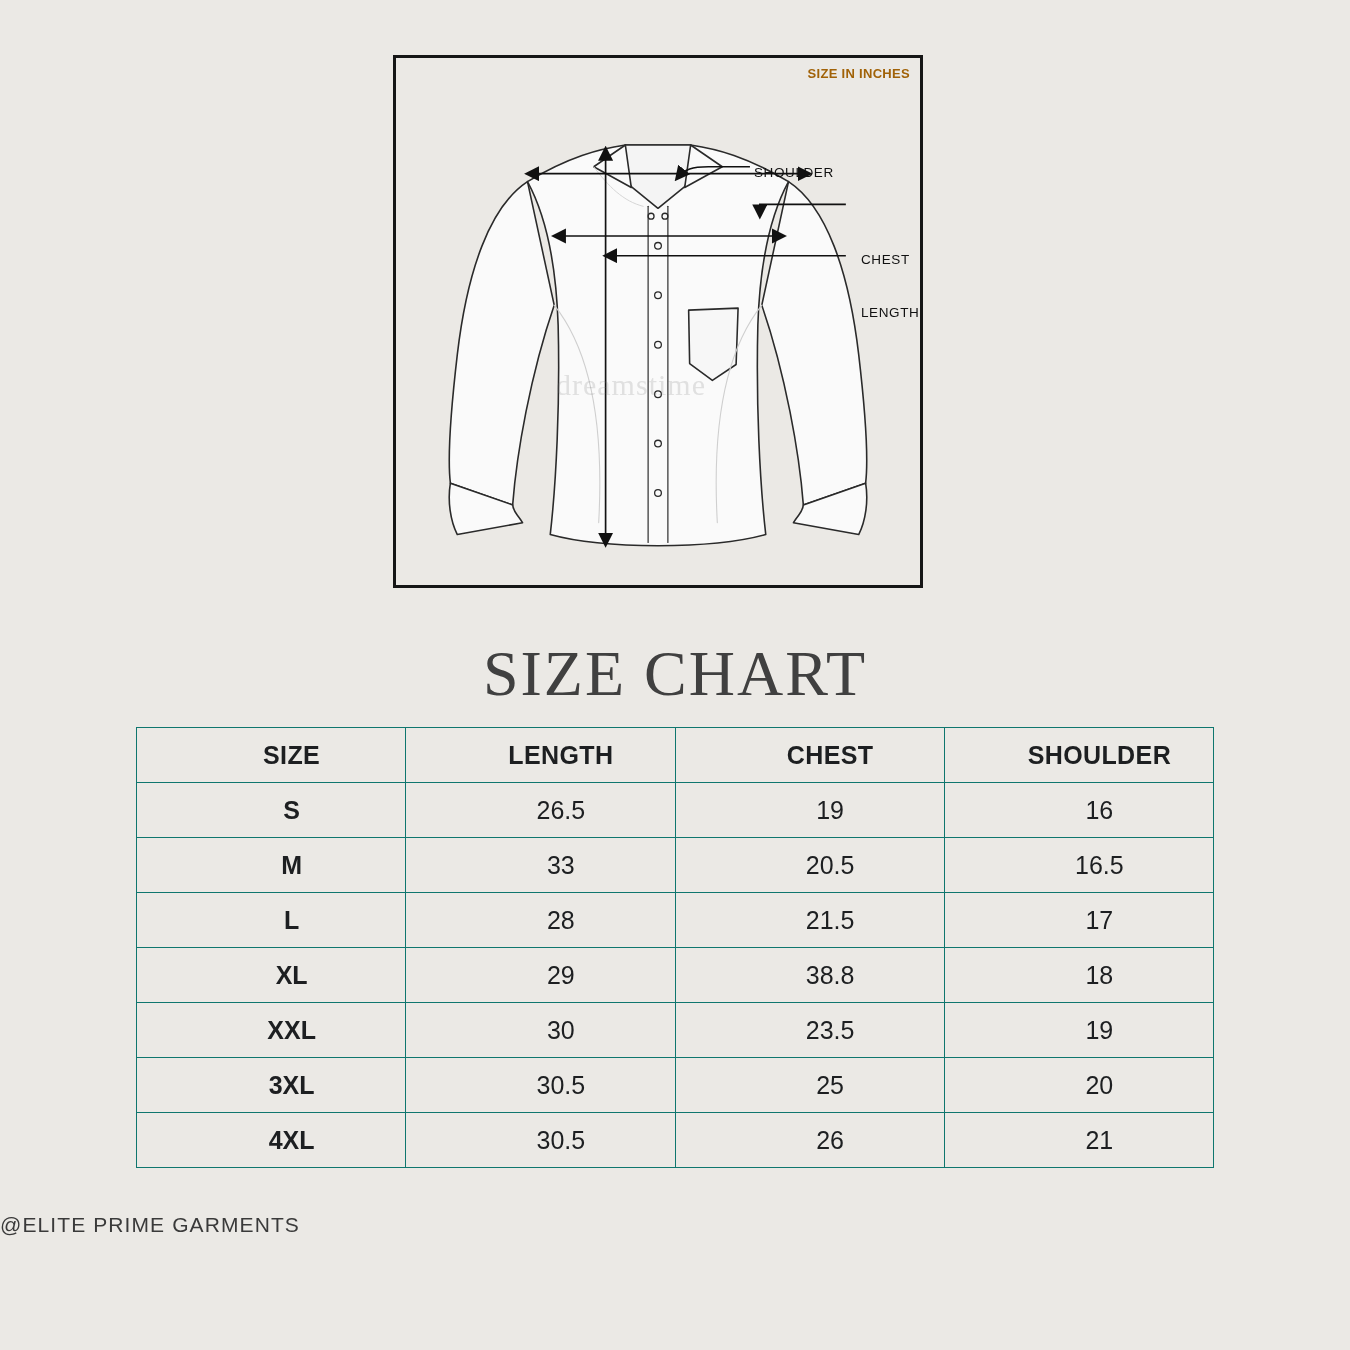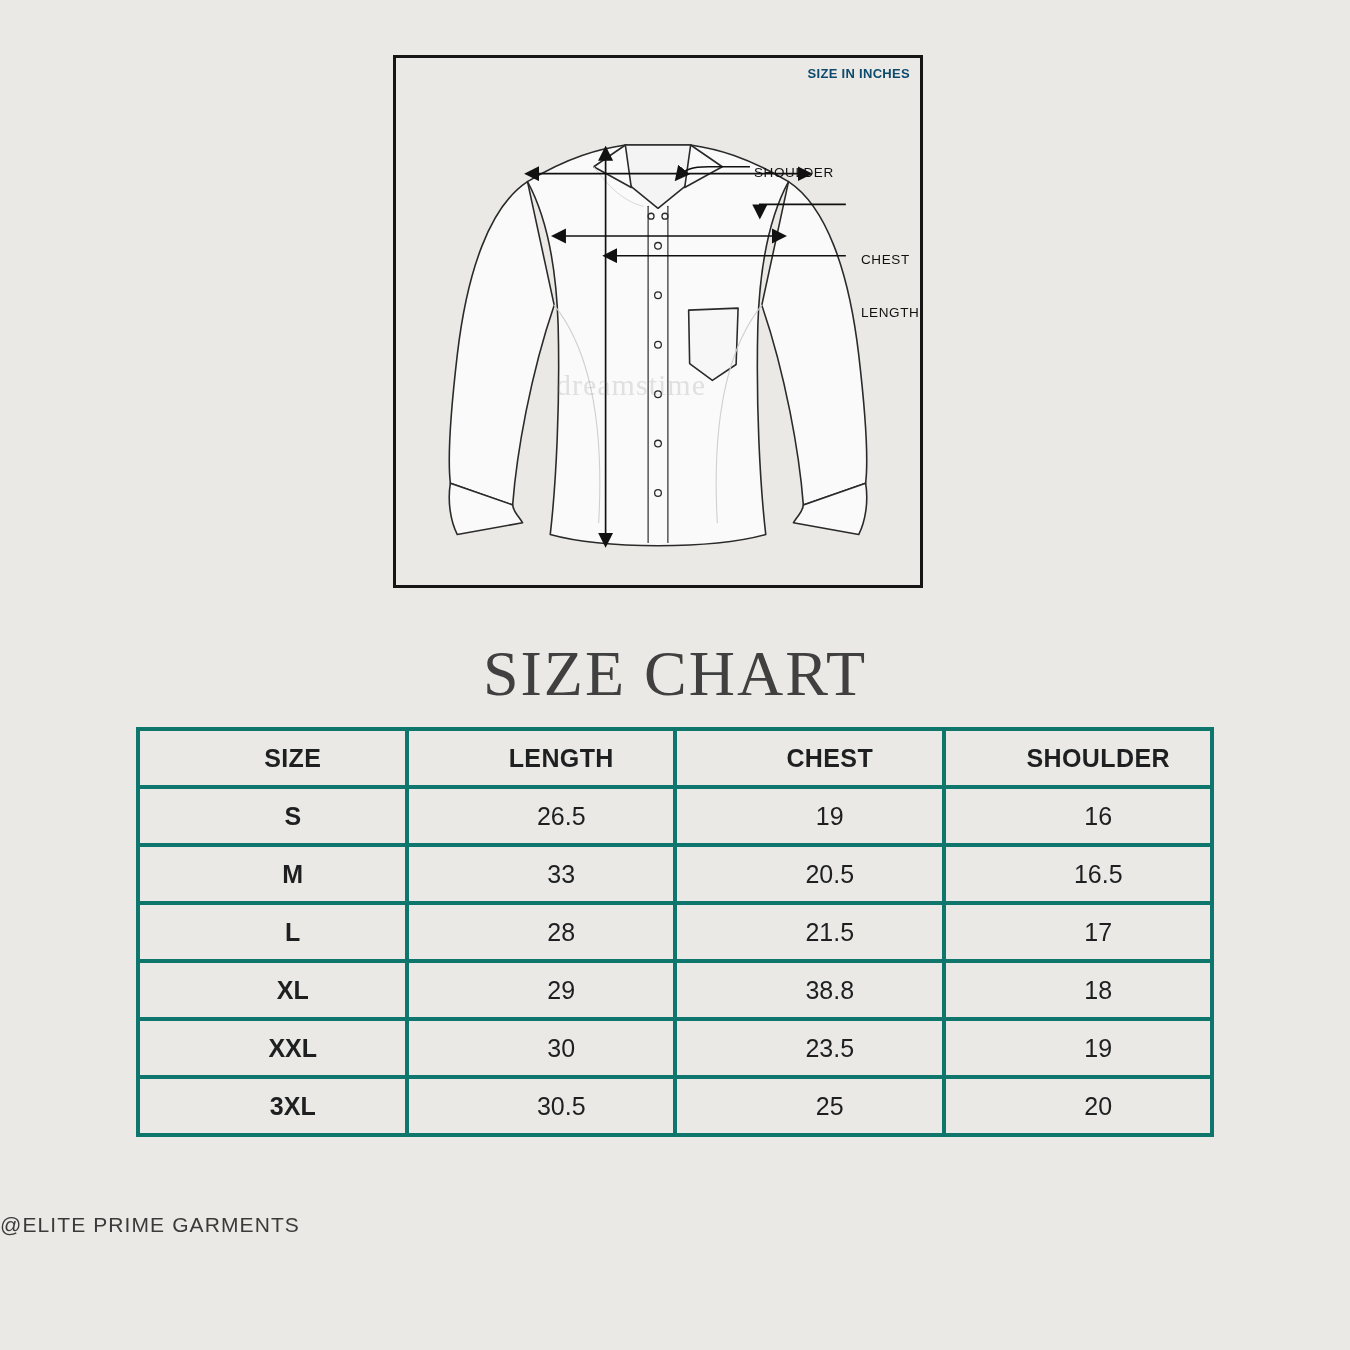--- a/index.html
+++ b/index.html
@@ -27,21 +27,21 @@
     background: #ebe9e5;
     box-sizing: border-box;
   }
   .size-in-inches {
     position: absolute;
     right: 10px;
     top: 8px;
     font-size: 13px;
     font-weight: bold;
     letter-spacing: .3px;
-    color: #0c4a6e;
+    color: #a16207;
   }
   .diagram-svg {
     position: absolute;
     left: 0;
     top: 0;
     width: 100%;
     height: 100%;
   }
   .label {
     position: absolute;
@@ -85,21 +85,21 @@
     top: 727px;
     width: 1078px;
   }
   table.size-table {
     border-collapse: collapse;
     width: 100%;
     background: #ebe9e5;
   }
   table.size-table th,
   table.size-table td {
-    border: 4px solid #0f766e;
+    border: 1px solid #0f766e;
     text-align: center;
     height: 52px;
     font-size: 25px;
     color: #1d1f21;
     font-weight: 400;
     padding-left: 42px;
   }
   table.size-table th {
     font-weight: bold;
     font-size: 25px;
@@ -248,17 +248,23 @@
         <td>30</td>
         <td>23.5</td>
         <td>19</td>
       </tr>
       <tr>
         <td class="size-cell">3XL</td>
         <td>30.5</td>
         <td>25</td>
         <td>20</td>
       </tr>
+      <tr>
+        <td class="size-cell">4XL</td>
+        <td>30.5</td>
+        <td>26</td>
+        <td>21</td>
+      </tr>
     </tbody>
   </table>
 </div>
 
 <div class="footer">@ELITE PRIME GARMENTS</div>
 
 </body></html>

